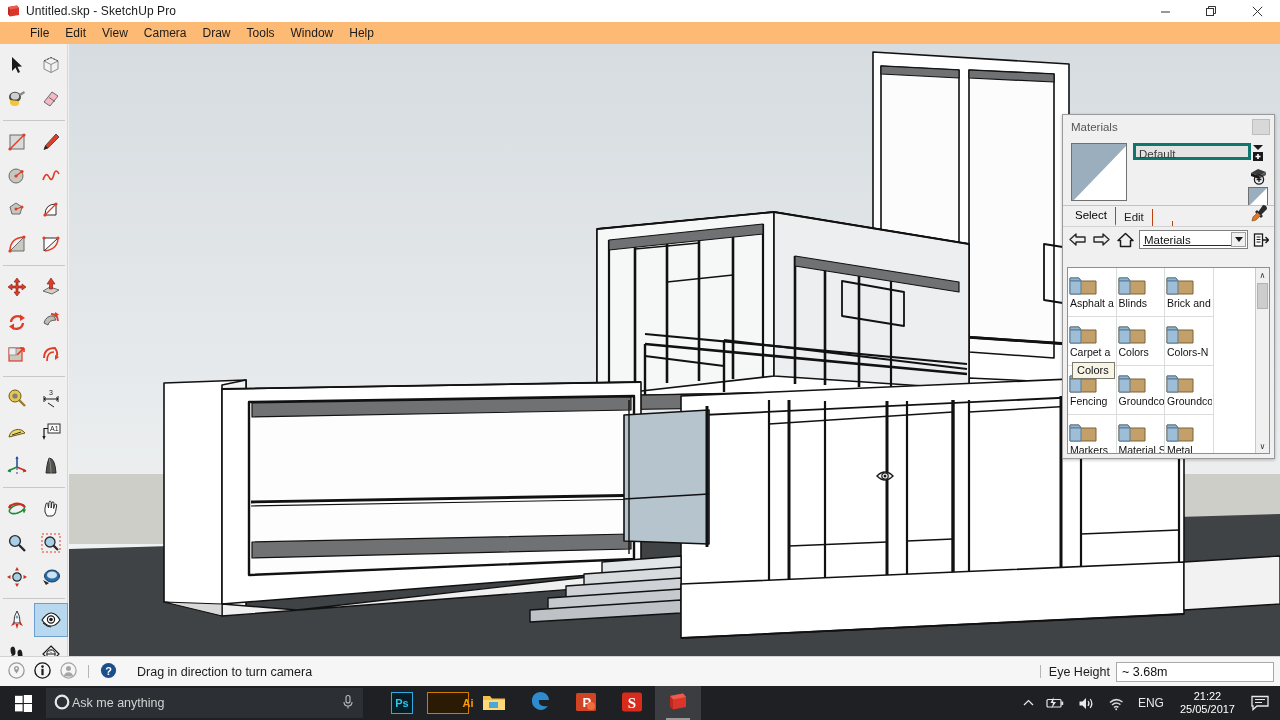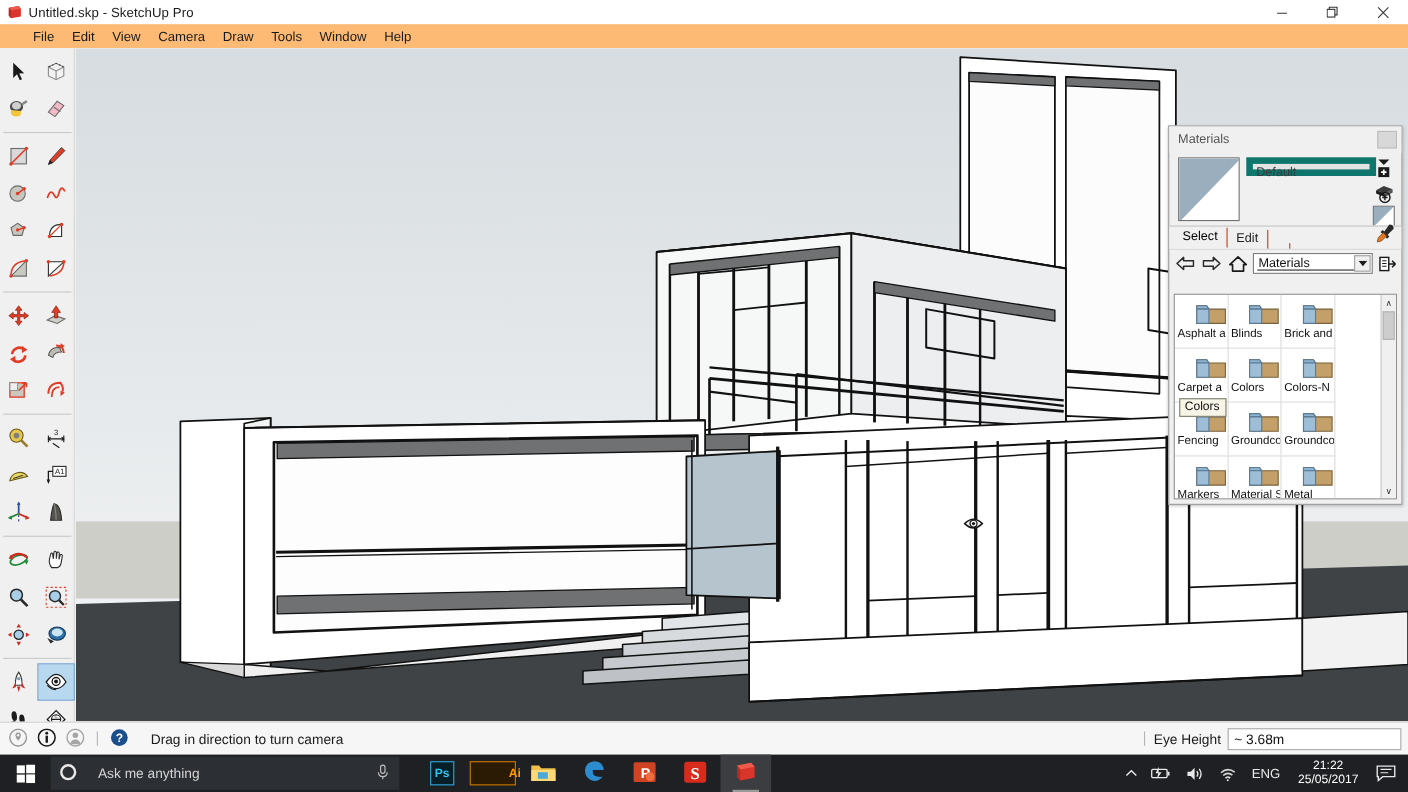--- a/index.html
+++ b/index.html
@@ -66,21 +66,21 @@
   .mp-collapse { position:absolute; right:4px; top:4px; width:18px; height:16px;
                  background:#d8d8d8; border:1px solid #bdbdbd; }
   .mp-preview {
     display:flex; padding:4px 6px 6px 8px; height:66px; position:relative;
   }
   .mp-swatch { width:56px; height:58px; border:1px solid #707070; background:#fff; position:relative; overflow:hidden; }
   .mp-swatch i { position:absolute; left:0; top:0; width:0; height:0;
                  border-left:56px solid #9aaebe; border-bottom:58px solid transparent; }
   .mp-namewrap { flex:1; padding-left:6px; }
   .mp-name {
-    width:118px; height:17px; background:#e3e3e3; border:6px solid #0f766e;
+    width:118px; height:17px; background:#e3e3e3; border:3px solid #0f766e;
     color:#3b3b3b; font-size:11.5px; padding:1px 3px; line-height:14px;
   }
   .mp-sidebtns { position:absolute; right:4px; top:4px; width:22px; }
   .mp-sbtn { width:20px; height:20px; margin-bottom:2px; display:flex; align-items:center; justify-content:center; }
   .mp-sbtn.sw { border:1px solid #707070; overflow:hidden; position:relative; background:#fff; }
   .mp-sbtn.sw i { position:absolute; left:0; top:0; width:0; height:0;
                   border-left:18px solid #9aaebe; border-bottom:18px solid transparent; }
   .mp-tabs {
     height:21px; border-top:1px solid #c3c3c3; display:flex; align-items:flex-end;
     padding-left:4px; position:relative; background:#f0f0f0;
@@ -107,21 +107,21 @@
   .mp-select .uline { position:absolute; left:3px; bottom:2px; width:100px; height:1px; background:#2a2a2a; }
   .mp-detailbtn { width:18px; height:20px; display:flex; align-items:center; justify-content:center; }
 
   .mp-gridwrap {
     position:absolute; left:4px; top:152px; right:4px; bottom:4px;
     border:1px solid #8f8f8f; background:#fff; display:flex; overflow:hidden;
   }
   .mp-grid { flex:1; display:flex; flex-wrap:wrap; align-content:flex-start; padding:0; }
   .mp-cell {
     width:48.5px; height:49px; display:flex; flex-direction:column;
-    align-items:flex-end; justify-content:flex-start;
+    align-items:flex-start; justify-content:flex-start;
     border-right:1px solid #dcdcdc; border-bottom:1px solid #dcdcdc;
     padding-top:5px; overflow:hidden; position:relative;
   }
   .mp-cell span { font-size:10.5px; color:#111; white-space:nowrap;
                   width:47px; text-align:left; padding-left:2px; overflow:hidden; }
   .mp-scroll { width:14px; background:#f0f0f0; border-left:1px solid #c9c9c9;
                display:flex; flex-direction:column; align-items:center; }
   .mp-arrow { width:14px; height:14px; display:flex; align-items:center; justify-content:center; font-size:8px; color:#333; }
   .mp-thumb { width:11px; height:26px; background:#cdcdcd; border:1px solid #b2b2b2; margin-top:1px; }
   .mp-track { flex:1; }
@@ -146,21 +146,21 @@
   }
 
   
   .taskbar {
     position:absolute; top:686px; left:0; width:1280px; height:34px;
     background:#1f2023; display:flex; align-items:center;
   }
   .tbk-start { width:46px; height:34px; display:flex; align-items:center; justify-content:center; }
   .tbk-search {
     width:317px; height:30px; background:#2c2f33; display:flex; align-items:center;
-    padding:0 8px; gap:19px; margin-left:0;
+    padding:0 8px; gap:2px; margin-left:0;
   }
   .tbk-search .txt { color:#d3d3d3; font-size:12.5px; flex:1; }
   .tbk-apps { display:flex; align-items:center; margin-left:16px; gap:0; height:34px; }
   .tbk-app { width:46px; height:34px; display:flex; align-items:center; justify-content:center; position:relative; }
   .tbk-app.active { background:#3b3d41; }
   .tbk-app.active::after { content:""; position:absolute; bottom:0; left:11px; width:24px; height:2px; background:#9a9a9a; }
   .tray { position:absolute; right:0; display:flex; align-items:center; height:34px; }
   .tray-ico { padding:0 6px; display:flex; align-items:center; justify-content:center; color:#e8e8e8; }
   .tray-lang { color:#e8e8e8; font-size:12px; padding:0 7px; }
   .tray-clock { color:#fff; font-size:11px; line-height:13px; text-align:center; padding:0 9px; }

